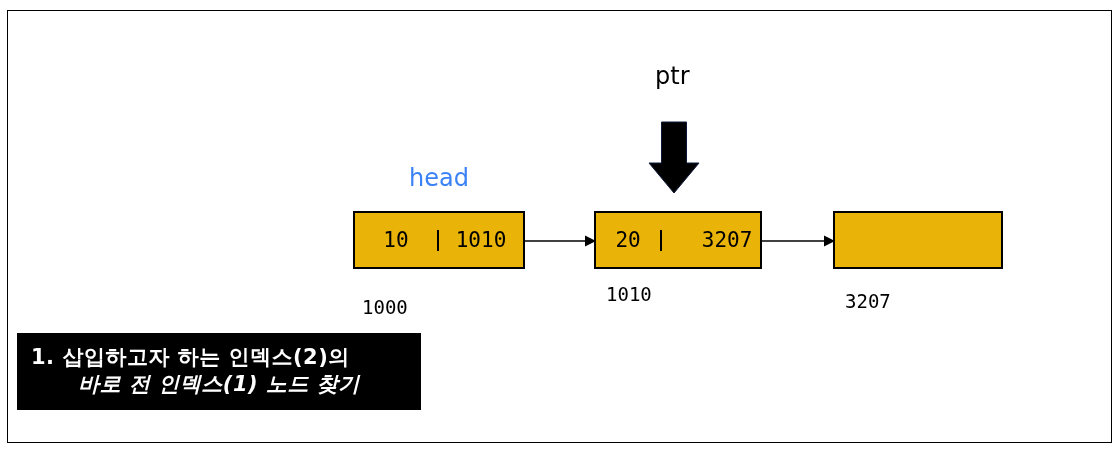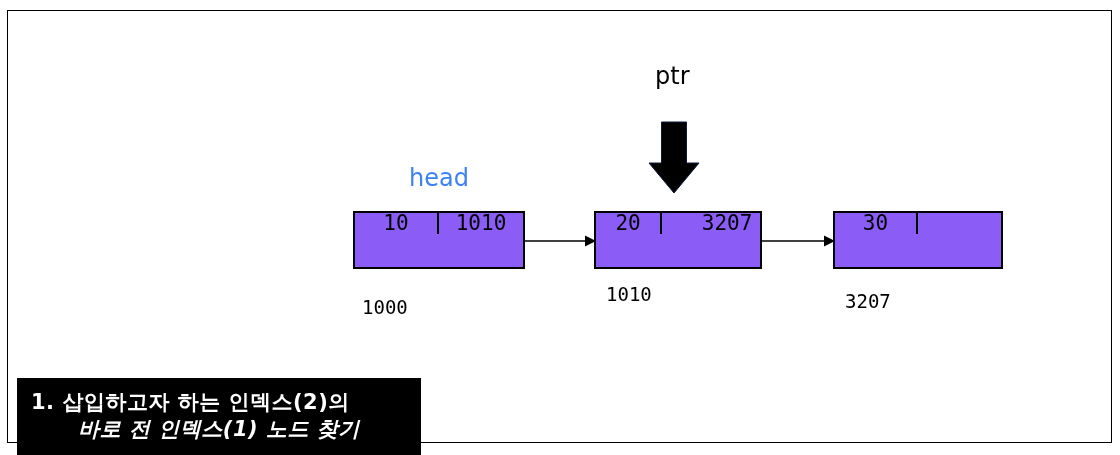--- a/index.html
+++ b/index.html
@@ -32,23 +32,23 @@
     box-sizing: border-box;
     background: #ffffff;
   }
 
   
   .node {
     position: absolute;
     height: 58px;
     border: 2px solid #000000;
     box-sizing: border-box;
-    background: #8b5cf6;
+    background: #eab308;
     display: flex;
-    align-items: flex-start;
+    align-items: center;
   }
   .node .cell {
     display: flex;
     align-items: center;
     justify-content: center;
     font-family: "DejaVu Sans Mono", monospace;
     font-size: 21px;
     color: #000000;
     box-sizing: border-box;
     line-height: 1;
@@ -135,21 +135,20 @@
     width: 404px;
     height: 77px;
     background: #000000;
     color: #ffffff;
     display: flex;
     flex-direction: column;
     align-items: flex-end;
     justify-content: center;
     box-sizing: border-box;
     padding: 2px 8px 4px 8px;
-    margin-top: 45px;
   }
   .caption-line {
     font-family: "DejaVu Sans", sans-serif;
     font-size: 21px;
     font-weight: bold;
     color: #ffffff;
     white-space: nowrap;
     line-height: 1.28;
     letter-spacing: 0.5px;
   }
@@ -197,21 +196,20 @@
   <div id="addr-2" class="addr-label">1010</div>
 
   <div id="connector-2" class="connector">
     <svg width="73" height="14" viewBox="0 0 73 14" xmlns="http://www.w3.org/2000/svg">
       <line x1="0" y1="7" x2="63" y2="7" stroke="#000000" stroke-width="1.6"></line>
       <polygon points="62,1.5 73,7 62,12.5" fill="#000000"></polygon>
     </svg>
   </div>
 
   <div id="node-3" class="node">
-    <div class="cell data">30</div>
   </div>
   <div id="addr-3" class="addr-label">3207</div>
 
   <div id="caption-box">
     <div id="caption-line-1" class="caption-line">1. 삽입하고자 하는 인덱스(2)의</div>
     <div id="caption-line-2" class="caption-line">바로 전 인덱스(1) 노드 찾기</div>
   </div>
 
 </div>
 

